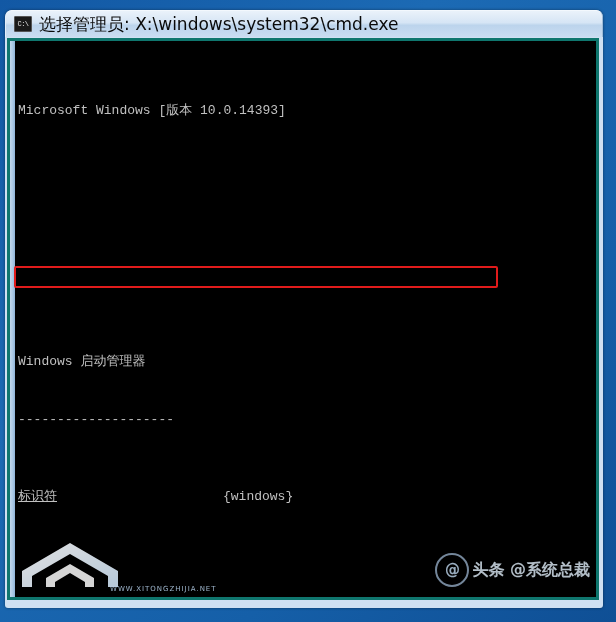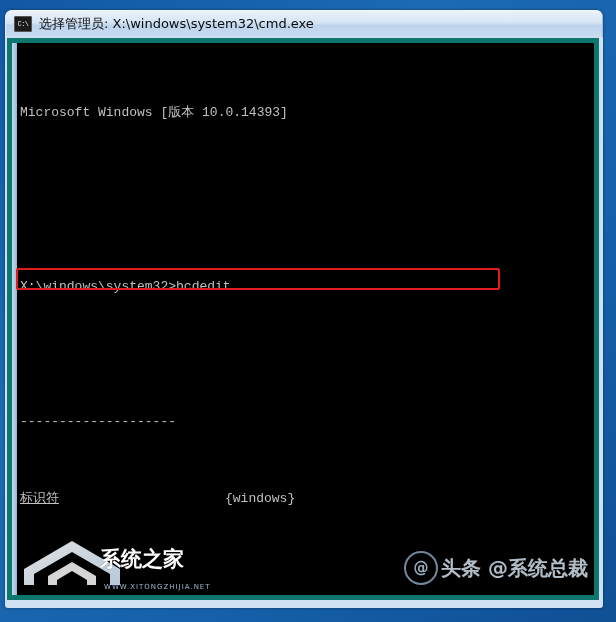--- a/index.html
+++ b/index.html
@@ -62,36 +62,36 @@
     color: #e8e8e8;
     font-size: 7px;
     line-height: 14px;
     text-align: center;
     font-family: "Liberation Mono", monospace;
     letter-spacing: -0.5px;
     flex: 0 0 auto;
   }
   #title-text {
     margin-left: 7px;
-    font-size: 13px;
+    font-size: 17px;
     color: #0a0a0a;
     font-family: "DejaVu Sans", sans-serif;
     white-space: nowrap;
     overflow: hidden;
   }
 
   
   #console-body {
     position: absolute;
     left: 2px;
     top: 28px;
     width: 592px;
     height: 562px;
     background: #000000;
-    border: 5px solid #0f766e;
+    border: 3px solid #0f766e;
     box-sizing: border-box;
     overflow: hidden;
   }
 
   
   #left-strip {
     position: absolute;
     left: 0;
     top: 0;
     width: 5px;
@@ -150,21 +150,21 @@
     bottom: 22px;
     font-family: "DejaVu Sans", sans-serif;
     font-size: 21px;
     font-weight: bold;
     color: #ffffff;
     white-space: nowrap;
     text-shadow: 0 0 2px rgba(0,0,0,0.35);
   }
   #wm-house-sub {
     position: absolute;
-    left: 92px;
+    left: 100px;
     bottom: 4px;
     font-family: "DejaVu Sans", sans-serif;
     font-size: 7px;
     color: #b9d4ef;
     letter-spacing: 1px;
     white-space: nowrap;
     opacity: 0.85;
   }
   #wm-toutiao {
     position: absolute;
@@ -184,21 +184,21 @@
     align-items: center;
     justify-content: center;
     color: rgba(200,225,248,0.9);
     font-size: 15px;
     font-family: "DejaVu Sans", sans-serif;
     font-weight: bold;
     margin-right: 3px;
   }
   #wm-toutiao-text {
     font-family: "DejaVu Sans", sans-serif;
-    font-size: 20px;
+    font-size: 16px;
     font-weight: bold;
     color: rgba(226,240,252,0.92);
     white-space: nowrap;
     text-shadow: 0 0 2px rgba(0,0,0,0.4);
   }
 </style>
 </head>
 <body>
 
 <div id="desktop">
@@ -211,23 +211,23 @@
     </div>
 
     <div id="console-body">
       <div id="left-strip"></div>
 
       <div id="console-text">
 
         <span class="line">Microsoft Windows [版本 10.0.14393]</span>
         <span class="line"></span>
         <span class="line"></span>
-        <span class="line">X:\windows\system32&gt;bcdedit</span>
         <span class="line"></span>
 
+        <span class="line">Windows 启动管理器</span>
         <span class="line">--------------------</span>
 
         <span class="line"><span class="key">标识符</span><span>{windows}</span></span>
         
         
         
         
         
         
         
@@ -263,21 +263,20 @@
       <svg id="wm-house" viewBox="0 0 210 58">
         <defs>
           <linearGradient id="roofg" x1="0" y1="0" x2="1" y2="1">
             <stop offset="0%" stop-color="#ffffff"></stop>
             <stop offset="100%" stop-color="#cfe4f7"></stop>
           </linearGradient>
         </defs>
         <path d="M 10 50 L 10 34 L 58 6 L 106 34 L 106 50 L 96 50 L 96 39 L 58 17 L 20 39 L 20 50 Z" fill="url(#roofg)" opacity="0.95"></path>
         <path d="M 34 50 L 34 41 L 58 27 L 82 41 L 82 50 L 73 50 L 73 45 L 58 36 L 43 45 L 43 50 Z" fill="#ffffff" opacity="0.9"></path>
       </svg>
-      <div id="wm-house-text">系统之家</div>
       <div id="wm-house-sub">WWW.XITONGZHIJIA.NET</div>
 
       <div id="wm-toutiao">
         <div id="wm-toutiao-circle">@</div>
         <div id="wm-toutiao-text">头条 @系统总裁</div>
       </div>
 
     </div>
   </div>
 </div>

